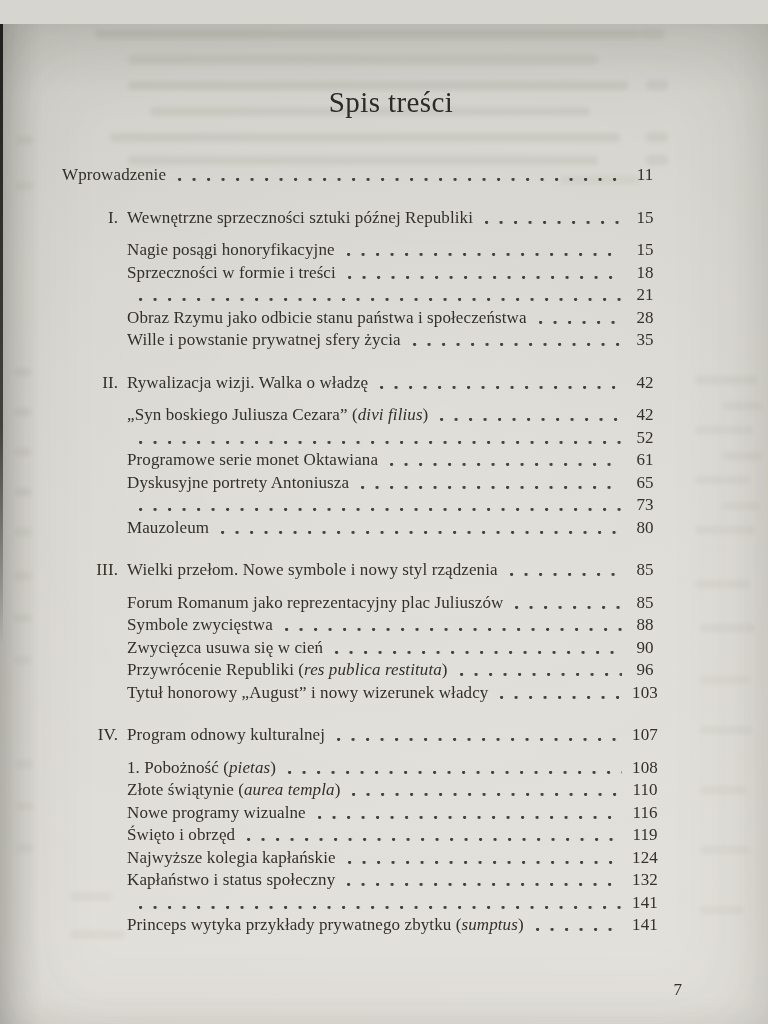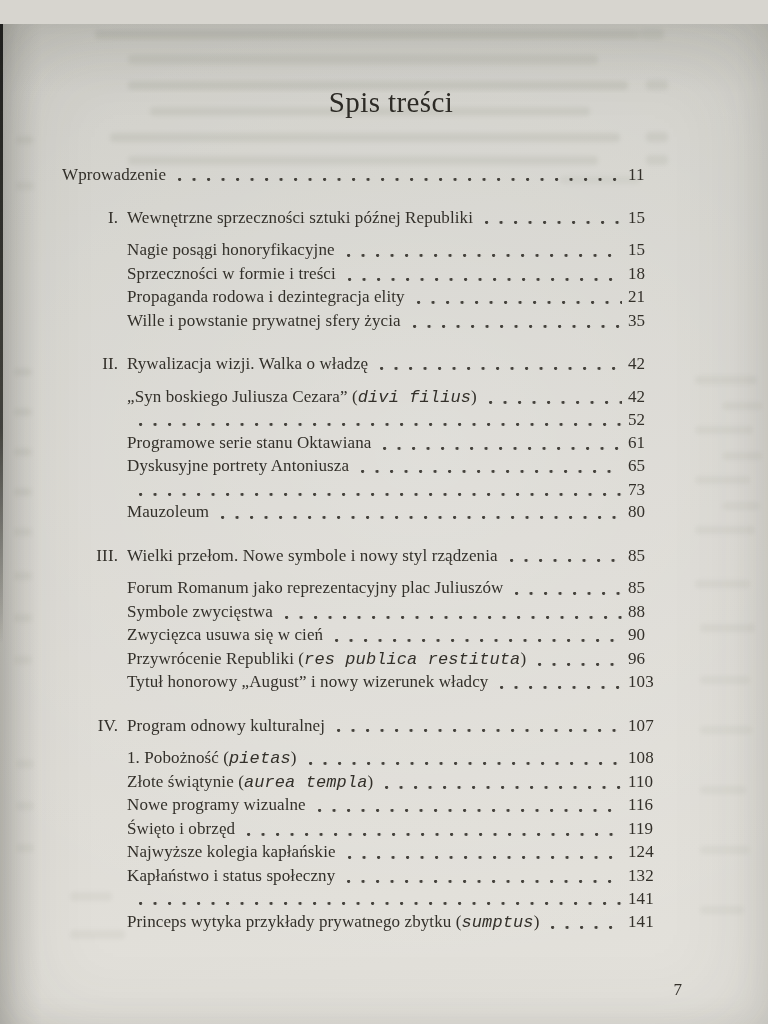--- a/index.html
+++ b/index.html
@@ -45,28 +45,28 @@
   .toc{
     position:absolute;left:62px;top:140px;width:600px;
     font-size:17px;line-height:22.5px;letter-spacing:0.1px;
   }
   .row{display:flex;}
   .row.section{margin-top:20px;}
   .row.first-item{margin-top:10px;}
   .row.item{padding-left:65px;}
   .num{width:65px;box-sizing:border-box;text-align:right;padding-right:9px;flex:none;}
   .lbl{white-space:nowrap;}
-  .lbl em{font-style:italic;font-family:Liberation Mono, monospace;}
+  .lbl em{font-style:italic;}
   .dots{
     flex:1;min-width:14px;align-self:stretch;margin:0 6px 0 9px;
     background-image:radial-gradient(circle at 1.6px 1.6px, rgba(46,43,37,0.88) 1.35px, rgba(46,43,37,0) 1.9px);
     background-size:14.5px 3.4px;background-repeat:repeat-x;
     background-position-x:3px;background-position-y:calc(100% - 5px);
   }
-  .pg{width:34px;flex:none;text-align:left;}
+  .pg{width:34px;flex:none;text-align:center;}
   .folio{
     position:absolute;top:956px;right:86px;font-size:17px;color:#33302a;
   }
 </style>
 </head>
 <body>
 
 <div class="photo">
   <div class="top-shade"></div>
   <div class="gutter-shade"></div>
@@ -134,23 +134,27 @@
         <span class="lbl"><span>Nagie posągi honoryfikacyjne</span><em></em><span></span></span>
         <span class="dots"></span>
         <span class="pg">15</span>
       </div>
     <div class="row item">
         <span class="lbl"><span>Sprzeczności w formie i treści</span><em></em><span></span></span>
         <span class="dots"></span>
         <span class="pg">18</span>
       </div>
     <div class="row item">
-        <span class="lbl"><span>Propaganda rodowa i dezintegracja elity</span><em></em><span></span></span>
         <span class="dots"></span>
         <span class="pg">21</span>
+      </div>
+    <div class="row item">
+        <span class="lbl"><span>Obraz Rzymu jako odbicie stanu państwa i społeczeństwa</span><em></em><span></span></span>
+        <span class="dots"></span>
+        <span class="pg">28</span>
       </div>
     <div class="row item">
         <span class="lbl"><span>Wille i powstanie prywatnej sfery życia</span><em></em><span></span></span>
         <span class="dots"></span>
         <span class="pg">35</span>
       </div>
 
     <div class="row section">
         <span class="num">II.</span>
         <span class="lbl">Rywalizacja wizji. Walka o władzę</span>
@@ -160,21 +164,21 @@
     <div class="row item first-item">
         <span class="lbl"><span>„Syn boskiego Juliusza Cezara” (</span><em>divi filius</em><span>)</span></span>
         <span class="dots"></span>
         <span class="pg">42</span>
       </div>
     <div class="row item">
         <span class="dots"></span>
         <span class="pg">52</span>
       </div>
     <div class="row item">
-        <span class="lbl"><span>Programowe serie stanu Oktawiana</span><em></em><span></span></span>
+        <span class="lbl"><span>Programowe serie monet Oktawiana</span><em></em><span></span></span>
         <span class="dots"></span>
         <span class="pg">61</span>
       </div>
     <div class="row item">
         <span class="lbl"><span>Dyskusyjne portrety Antoniusza</span><em></em><span></span></span>
         <span class="dots"></span>
         <span class="pg">65</span>
       </div>
     <div class="row item">
         <span class="dots"></span>

